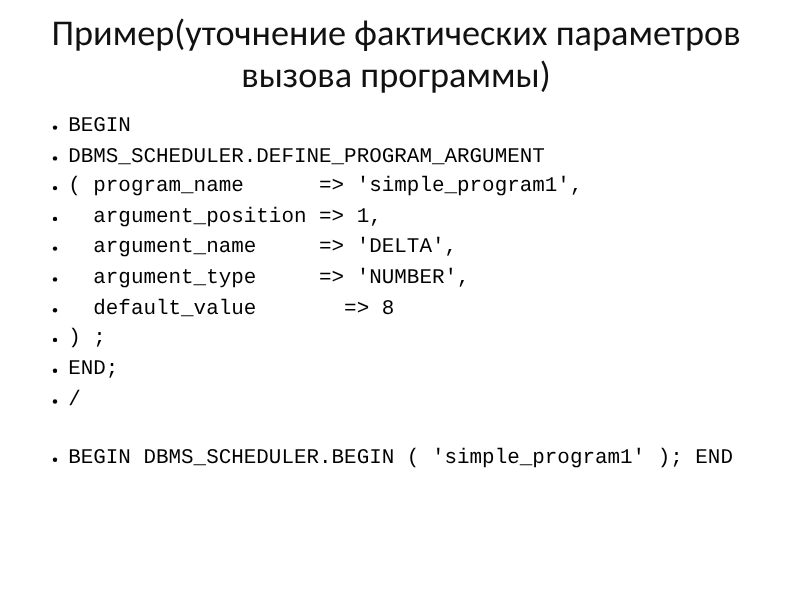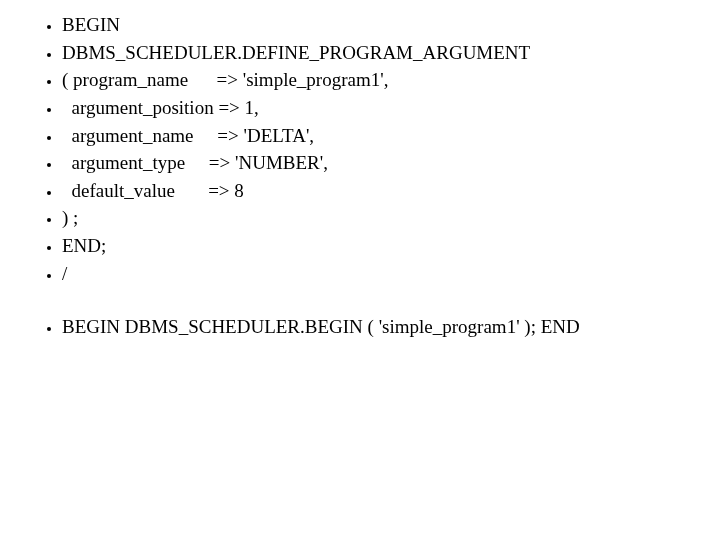--- a/index.html
+++ b/index.html
@@ -30,35 +30,36 @@
     padding: 0 0 0 34px;
     list-style-type: disc;
     font-size: 19px;
     line-height: 1.35;
     color: #000;
   }
   ul.body li {
     padding: 0;
     margin: 0 0 2px 0;
     white-space: pre;
-    font-family: Liberation Serif, serif;
+    font-family: Liberation Mono, monospace;
   }
   ul.body li::marker {
     font-size: 14px;
     color: #000;
   }
   .spacer {
     list-style: none;
     height: 24px;
   }
 </style>
 </head>
 <body>
 
 <div class="slide">
+  <h1 class="title">Пример(уточнение фактических параметров вызова программы)</h1>
   <ul class="body">
     <li>BEGIN</li>
     <li>DBMS_SCHEDULER.DEFINE_PROGRAM_ARGUMENT</li>
     <li>( program_name      =&gt; 'simple_program1',</li>
     <li>  argument_position =&gt; 1,</li>
     <li>  argument_name     =&gt; 'DELTA',</li>
     <li>  argument_type     =&gt; 'NUMBER',</li>
     <li>  default_value       =&gt; 8</li>
     <li>) ;</li>
     <li>END;</li>

